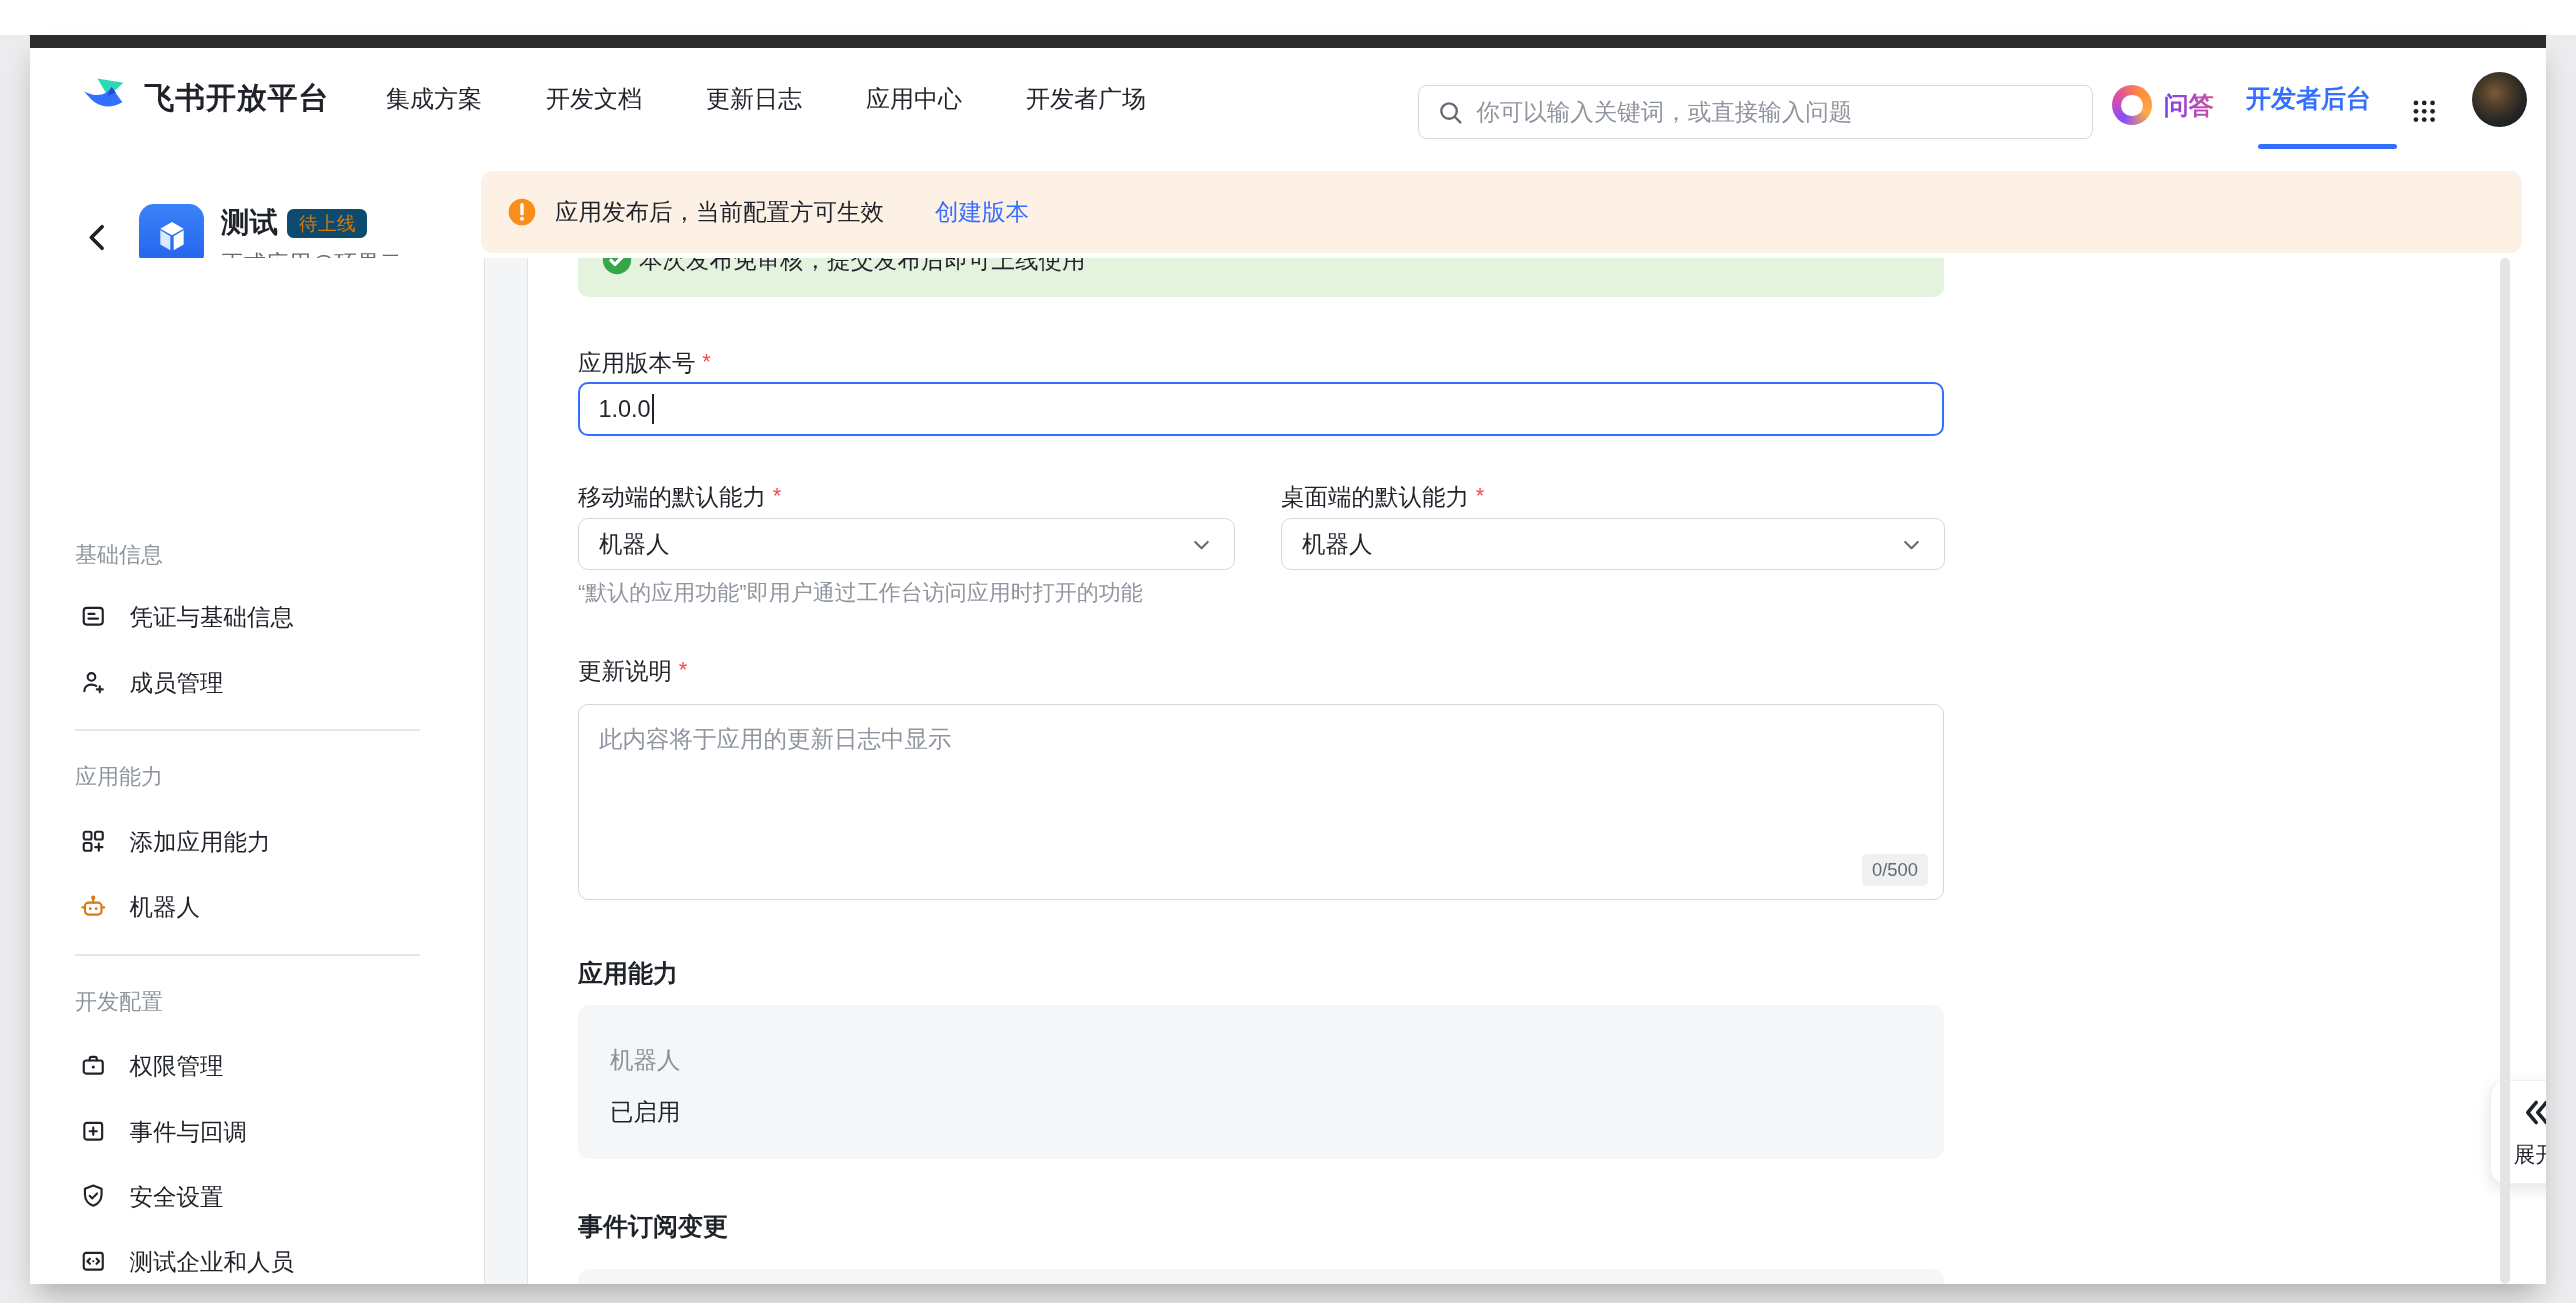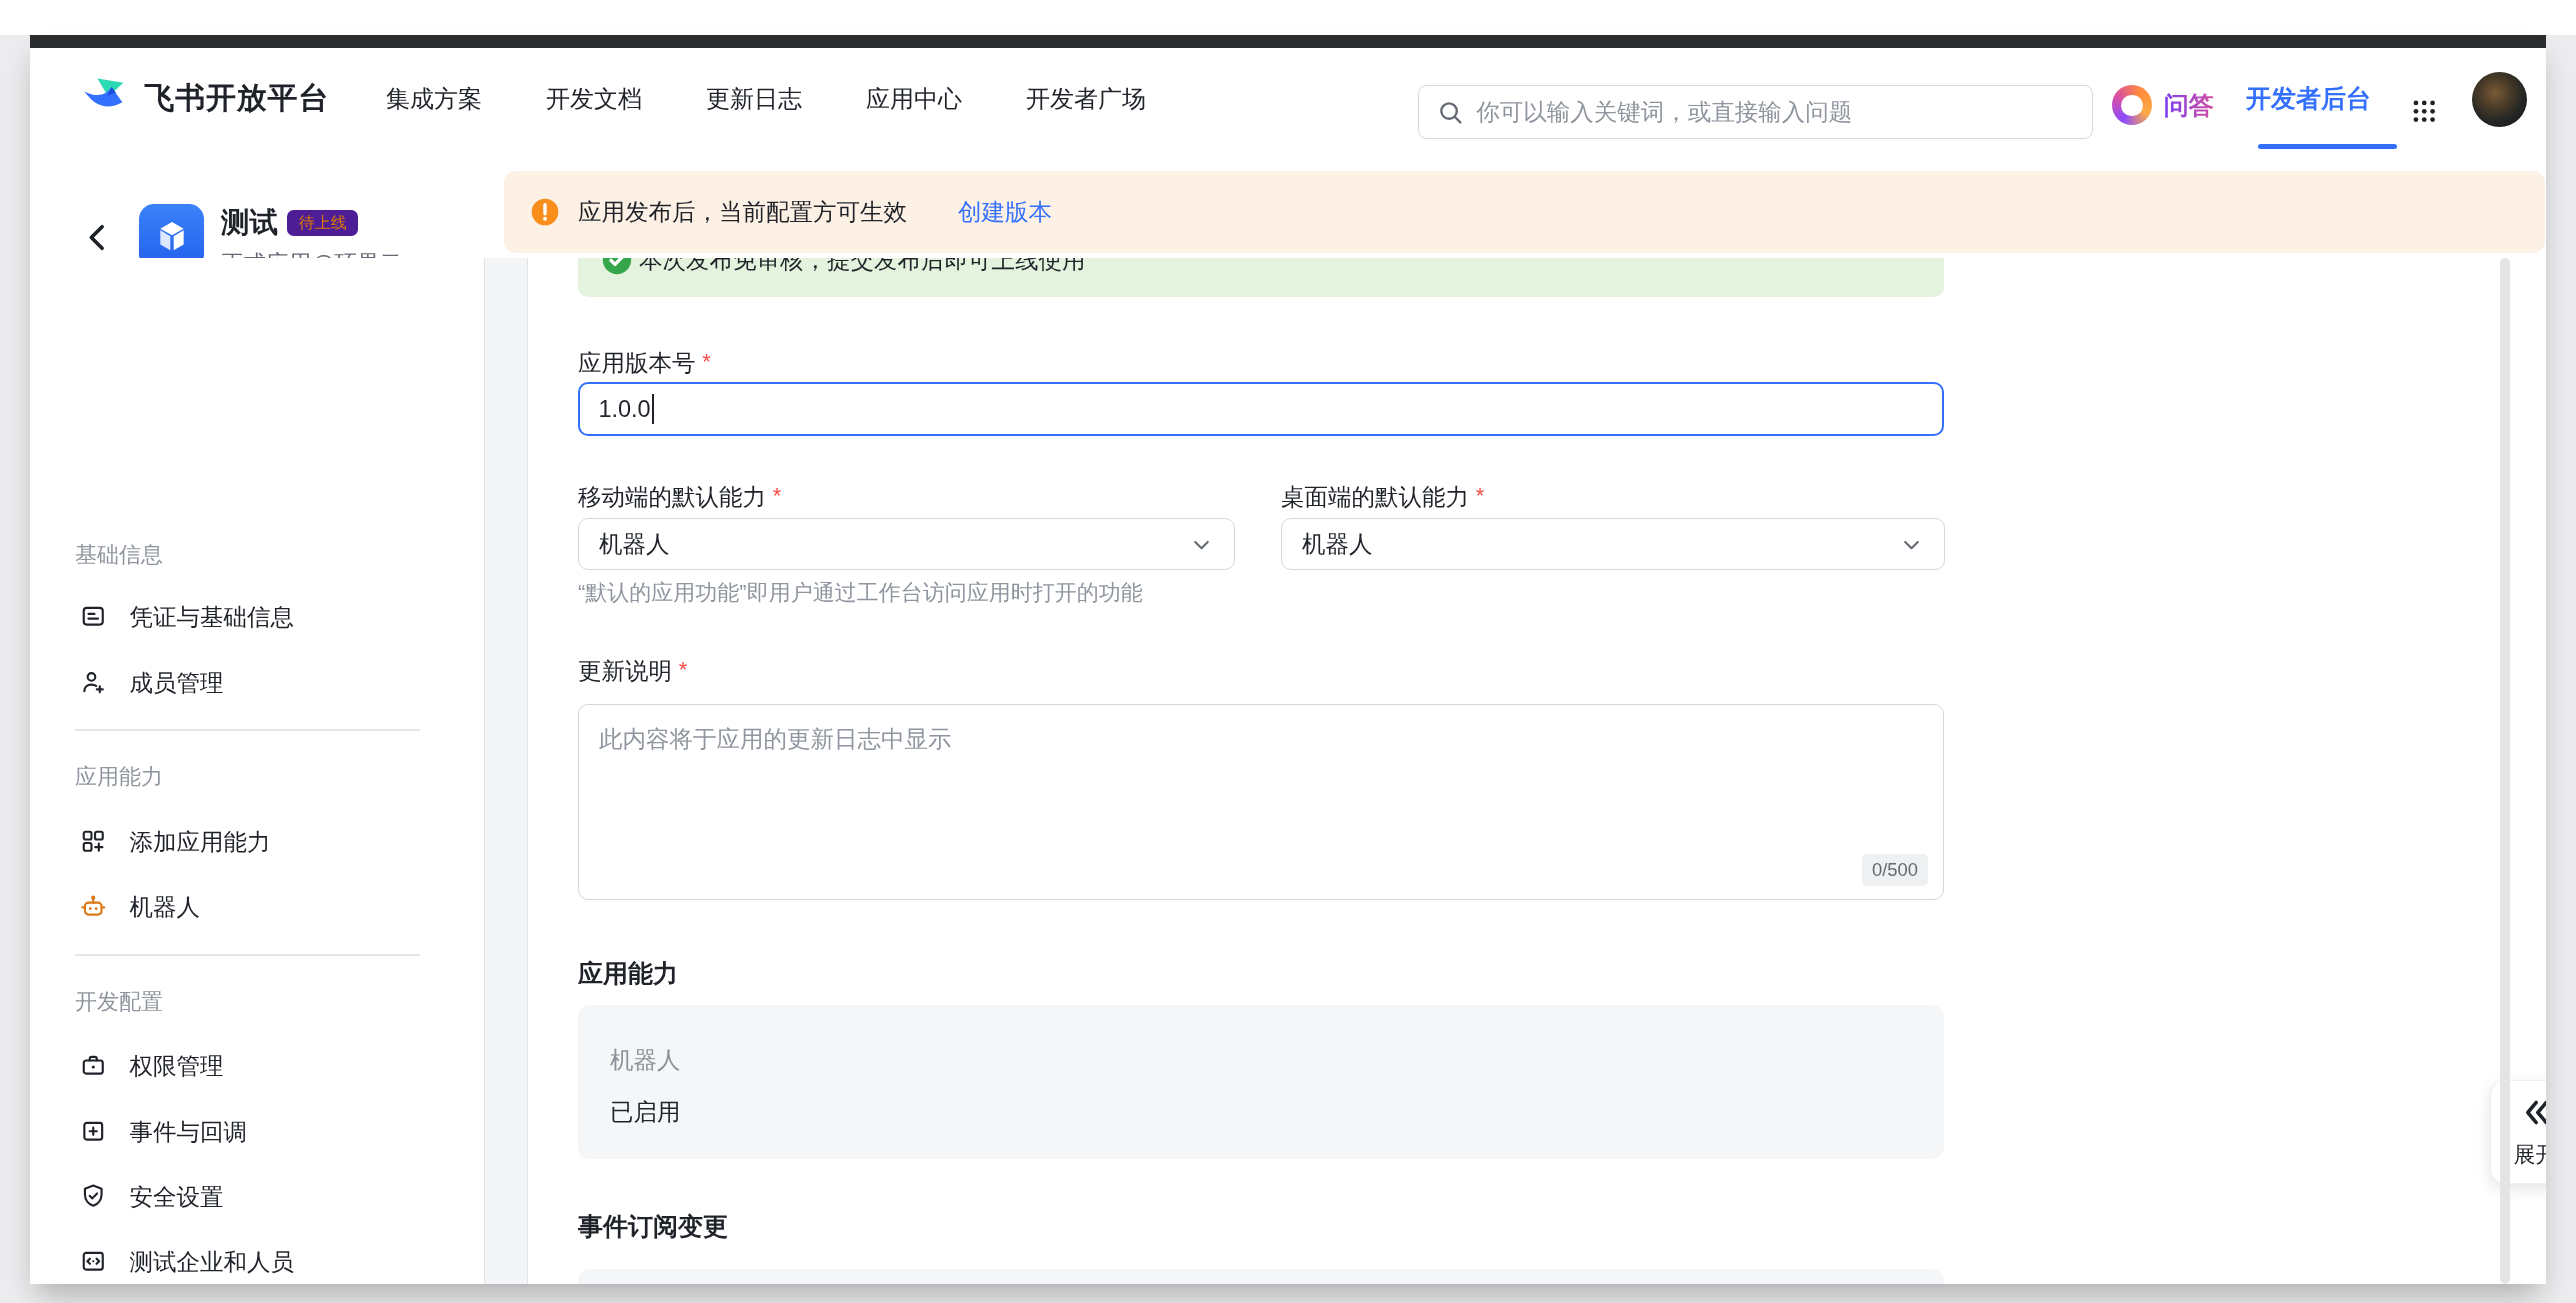--- a/index.html
+++ b/index.html
@@ -25,23 +25,23 @@
   .console-underline { position:absolute; left:2228px; top:96px; width:139px; height:5px; background:#3370ff; border-radius:2.5px; }
   .grid-icon { position:absolute; left:2380px; top:37px; width:28.5px; height:28.5px; color:#1f2329; padding:11.7px 0 0 0; }
   .avatar { position:absolute; left:2442px; top:23.5px; width:55px; height:55px; border-radius:50%; background:radial-gradient(circle at 42% 38%, #7a5c38 0%, #4a3b28 32%, #232624 62%, #121415 100%); }
 
   
   .appheader { position:absolute; left:0; top:114px; width:100%; height:109px; background:#fff; }
   .back-btn { position:absolute; left:49px; top:70px; width:37px; height:37px; color:#1f2329; cursor:pointer; }
   .app-icon { position:absolute; left:109px; top:55px; width:65px; height:65px; border-radius:15px; background:linear-gradient(180deg,#3b82f7,#2260ee); display:flex; align-items:center; justify-content:center; }
   .app-title-row { position:absolute; left:191px; top:55px; display:flex; align-items:center; gap:9px; }
   .app-title { font-size:28.5px; font-weight:700; }
-  .status-badge { font-size:16px; color:#de7802; background:#4c1d95; border-radius:6.7px; padding:5px 11.7px; line-height:1; }
+  .status-badge { font-size:19px; color:#de7802; background:#0c4a6e; border-radius:6.7px; padding:5px 11.7px; line-height:1; }
   .app-subtitle { position:absolute; left:191px; top:99px; font-size:22.6px; color:#646a73; }
-  .notice-banner { position:absolute; left:451px; top:22px; width:2041px; height:82px; background:#fdf1e5; border-radius:11.7px; display:flex; align-items:center; padding:0 25px; gap:17px;margin-left:23px; }
+  .notice-banner { position:absolute; left:451px; top:22px; width:2041px; height:82px; background:#fdf1e5; border-radius:11.7px; display:flex; align-items:center; padding:0 25px; gap:17px; }
   .notice-banner .txt { font-size:23.5px; color:#1f2329; }
   .notice-link { font-size:23.5px; color:#3370ff; margin-left:34px; cursor:pointer; }
 
   
   .sidebar { position:absolute; left:0; top:223px; width:454px; height:1026px; background:#fff; overflow:hidden; }
   .gutter { position:absolute; left:454px; top:223px; width:44px; height:1026px; background:#f4f5f6; border-left:1.7px solid #e2e3e5; border-right:1.7px solid #e2e3e5; }
   .content { position:absolute; left:498px; top:223px; width:2018px; height:1026px; background:#fff; overflow:hidden; }
 
   .side-section-title { position:absolute; left:45px; font-size:22px; color:#8f959e; }
   .side-item { position:absolute; left:34px; width:394px; height:57px; display:flex; align-items:center; gap:22px; padding-left:15px; border-radius:8.4px; cursor:pointer; color:#1f2329; }

